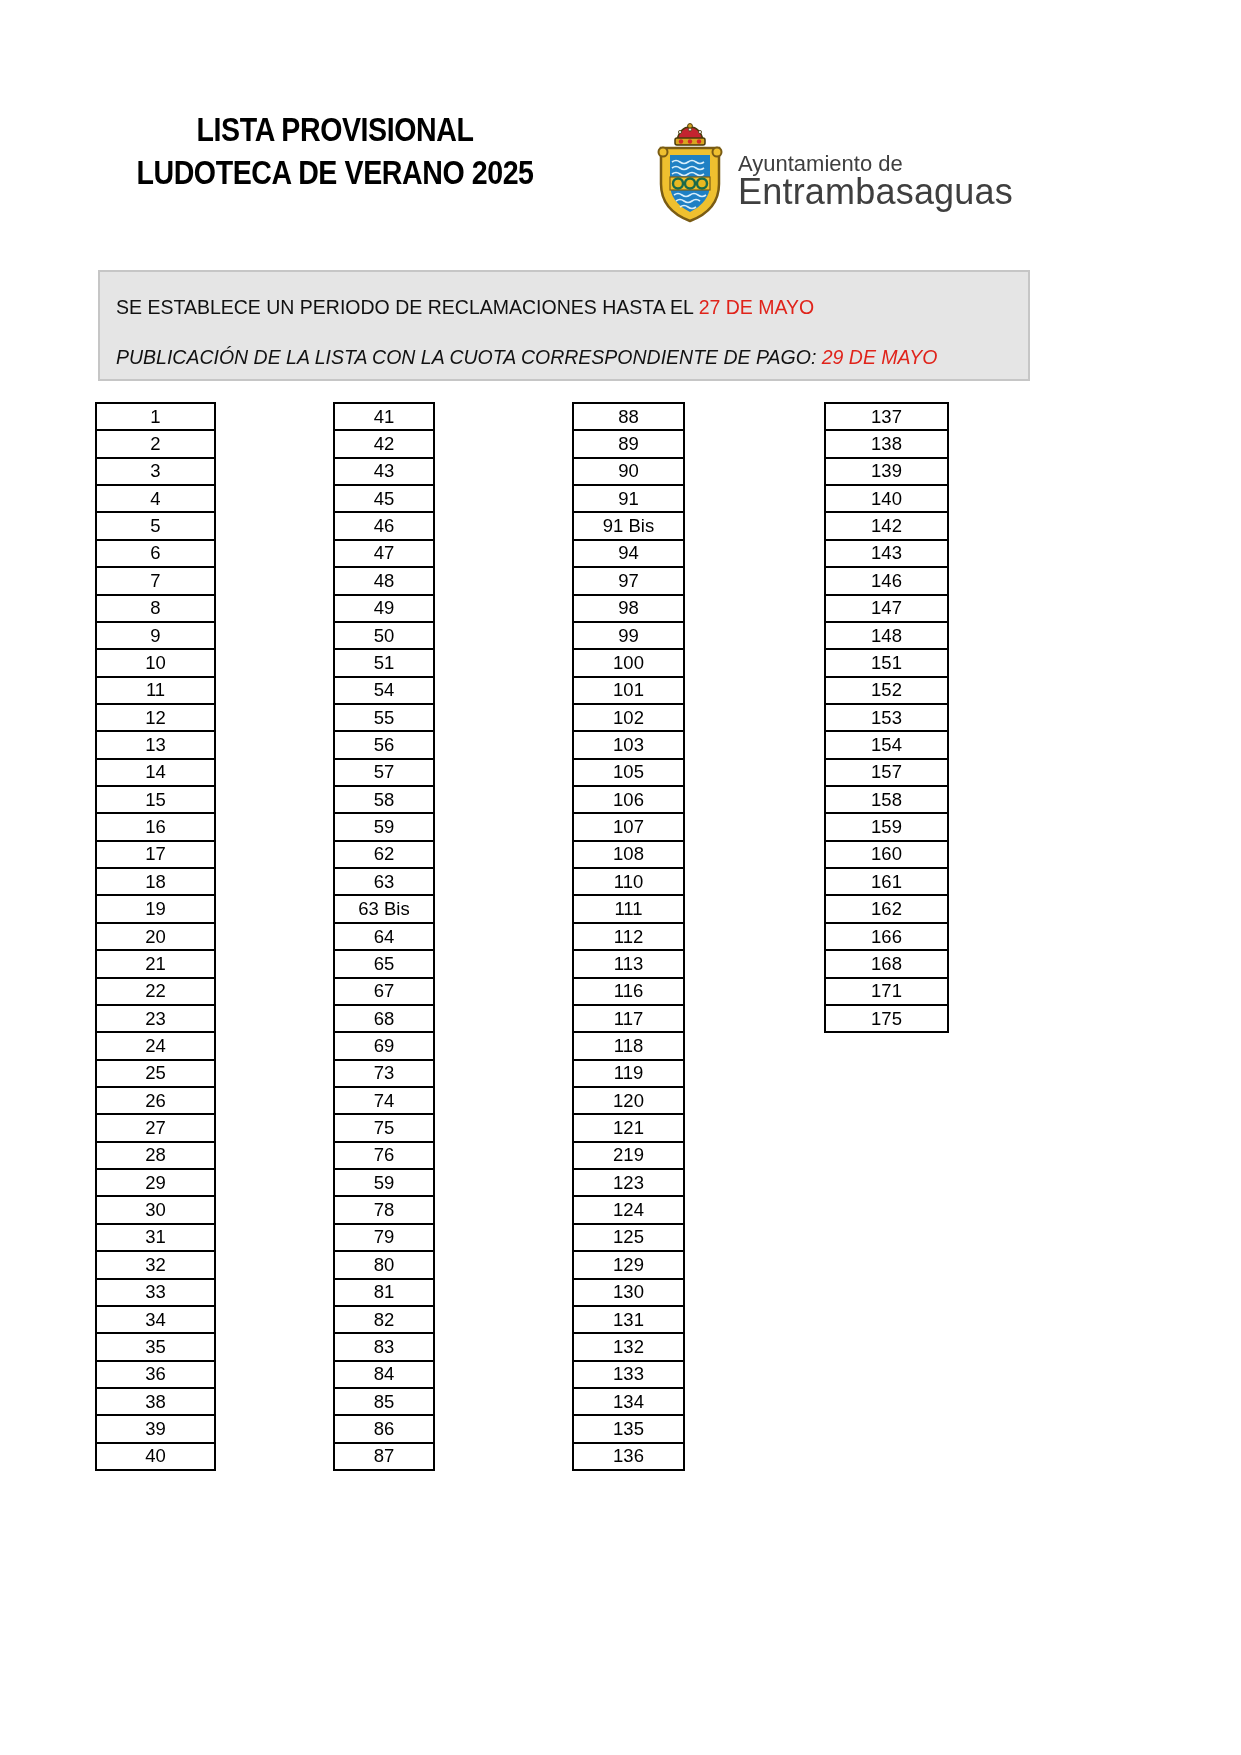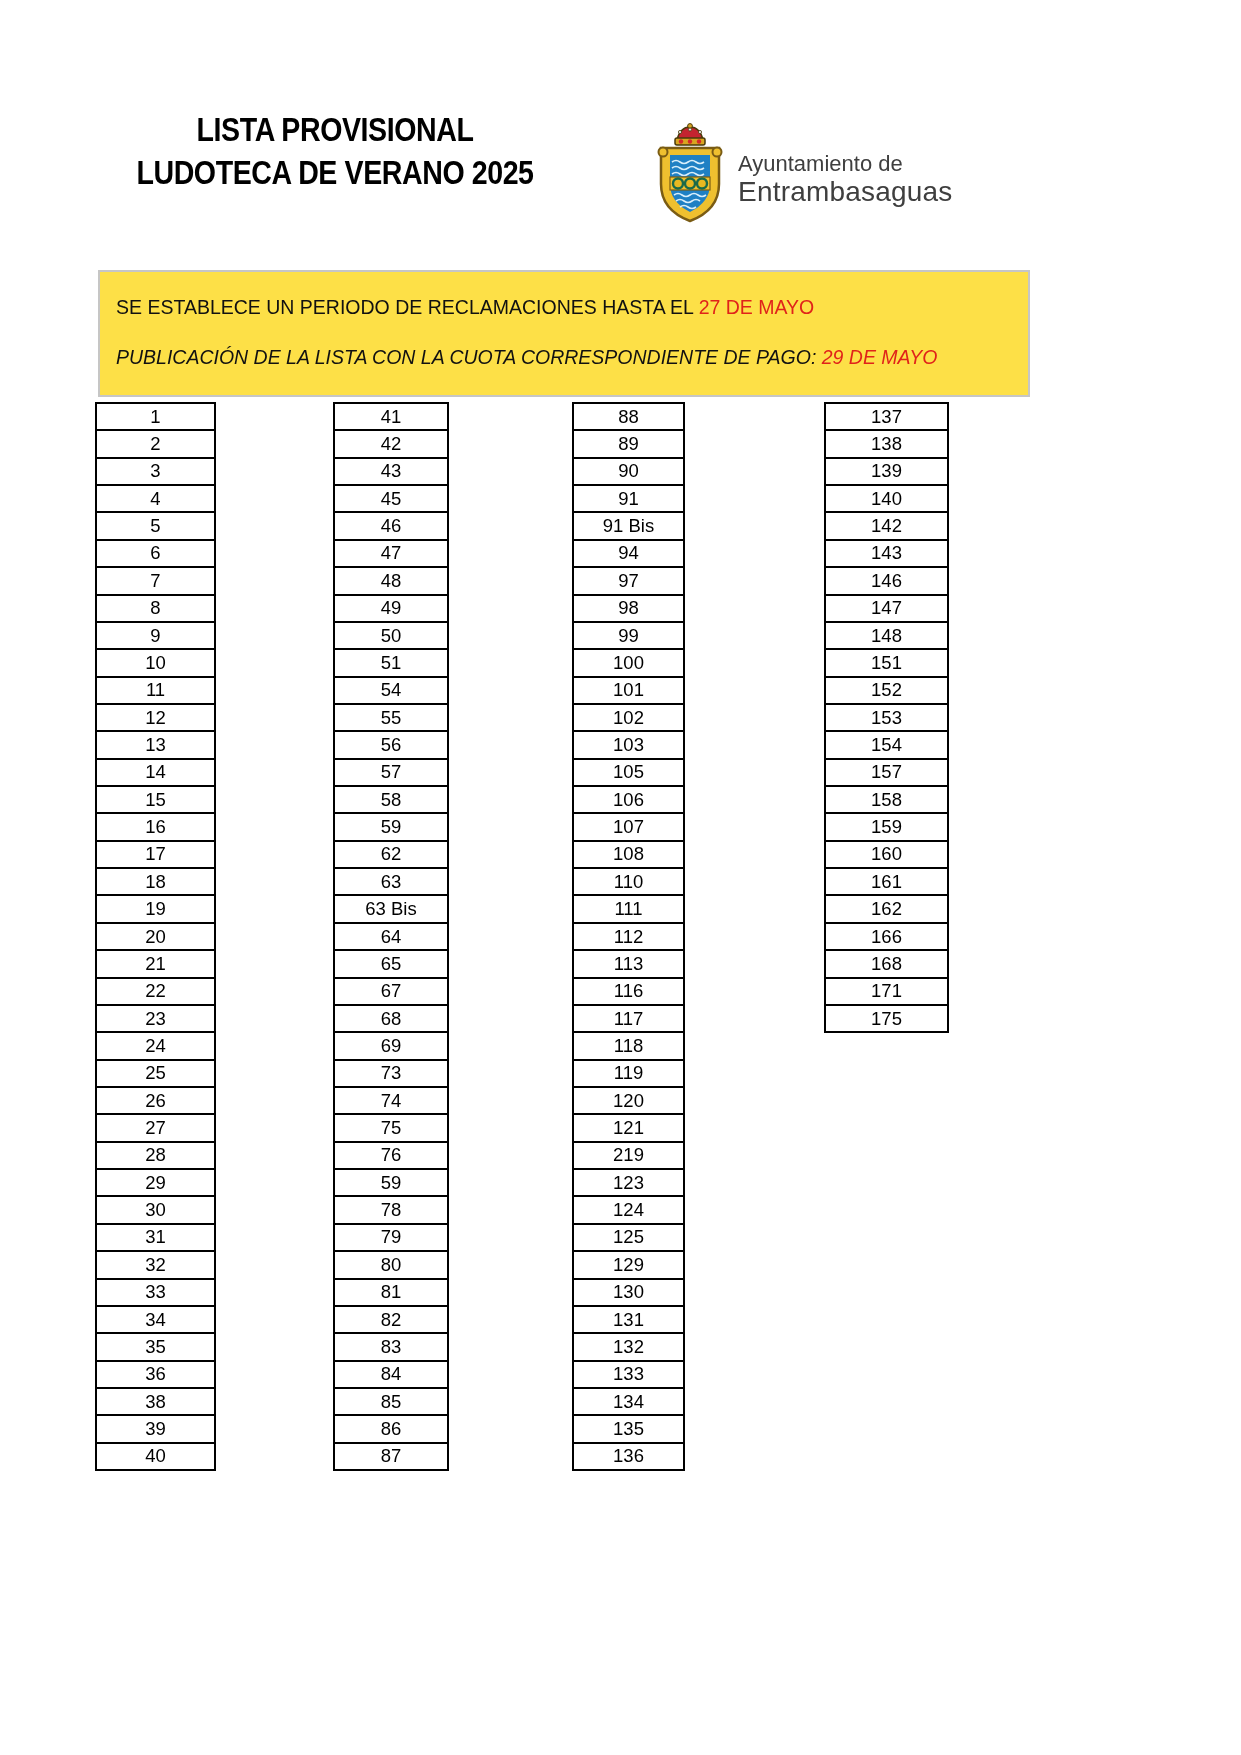--- a/index.html
+++ b/index.html
@@ -43,49 +43,49 @@
     width: 72px;
     height: 102px;
   }
   .org-text {
     position: absolute;
     left: 738px;
     top: 152px;
     color: var(--org-gray);
   }
   .org-small { font-size: 22px; line-height: 24px; }
-  .org-large { font-size: 28px; line-height: 32px; letter-spacing: 0.2px; }
+  .org-large { font-size: 36px; line-height: 32px; letter-spacing: 0.2px; }
   
   .notice-box {
     position: absolute;
     left: 98px;
     top: 270px;
     width: 932px;
-    height: 127px;
+    height: 111px;
     border: 2px solid var(--notice-border);
-    background: #fde047;
+    background: #e5e5e5;
   }
   .notice-line {
     position: absolute;
     left: 16px;
     font-size: 19.5px;
     white-space: nowrap;
     color: var(--text-black);
   }
   .notice-line-1 { top: 24px; }
   .notice-line-2 { top: 74px; font-style: italic; }
   .date-red { color: var(--date-red); }
   
   .column {
     position: absolute;
     top: 402px;
     border-top: 2px solid var(--cell-border);
   }
   .col-1 { left: 95px;  width: 121px; }
-  .col-2 { left: 333px; width: 116px; }
+  .col-2 { left: 333px; width: 102px; }
   .col-3 { left: 572px; width: 113px; }
   .col-4 { left: 824px; width: 125px; }
   .cell {
     height: 27.36px;
     border-left: 2px solid var(--cell-border);
     border-right: 2px solid var(--cell-border);
     border-bottom: 2px solid var(--cell-border);
     display: flex;
     align-items: center;
     justify-content: center;

